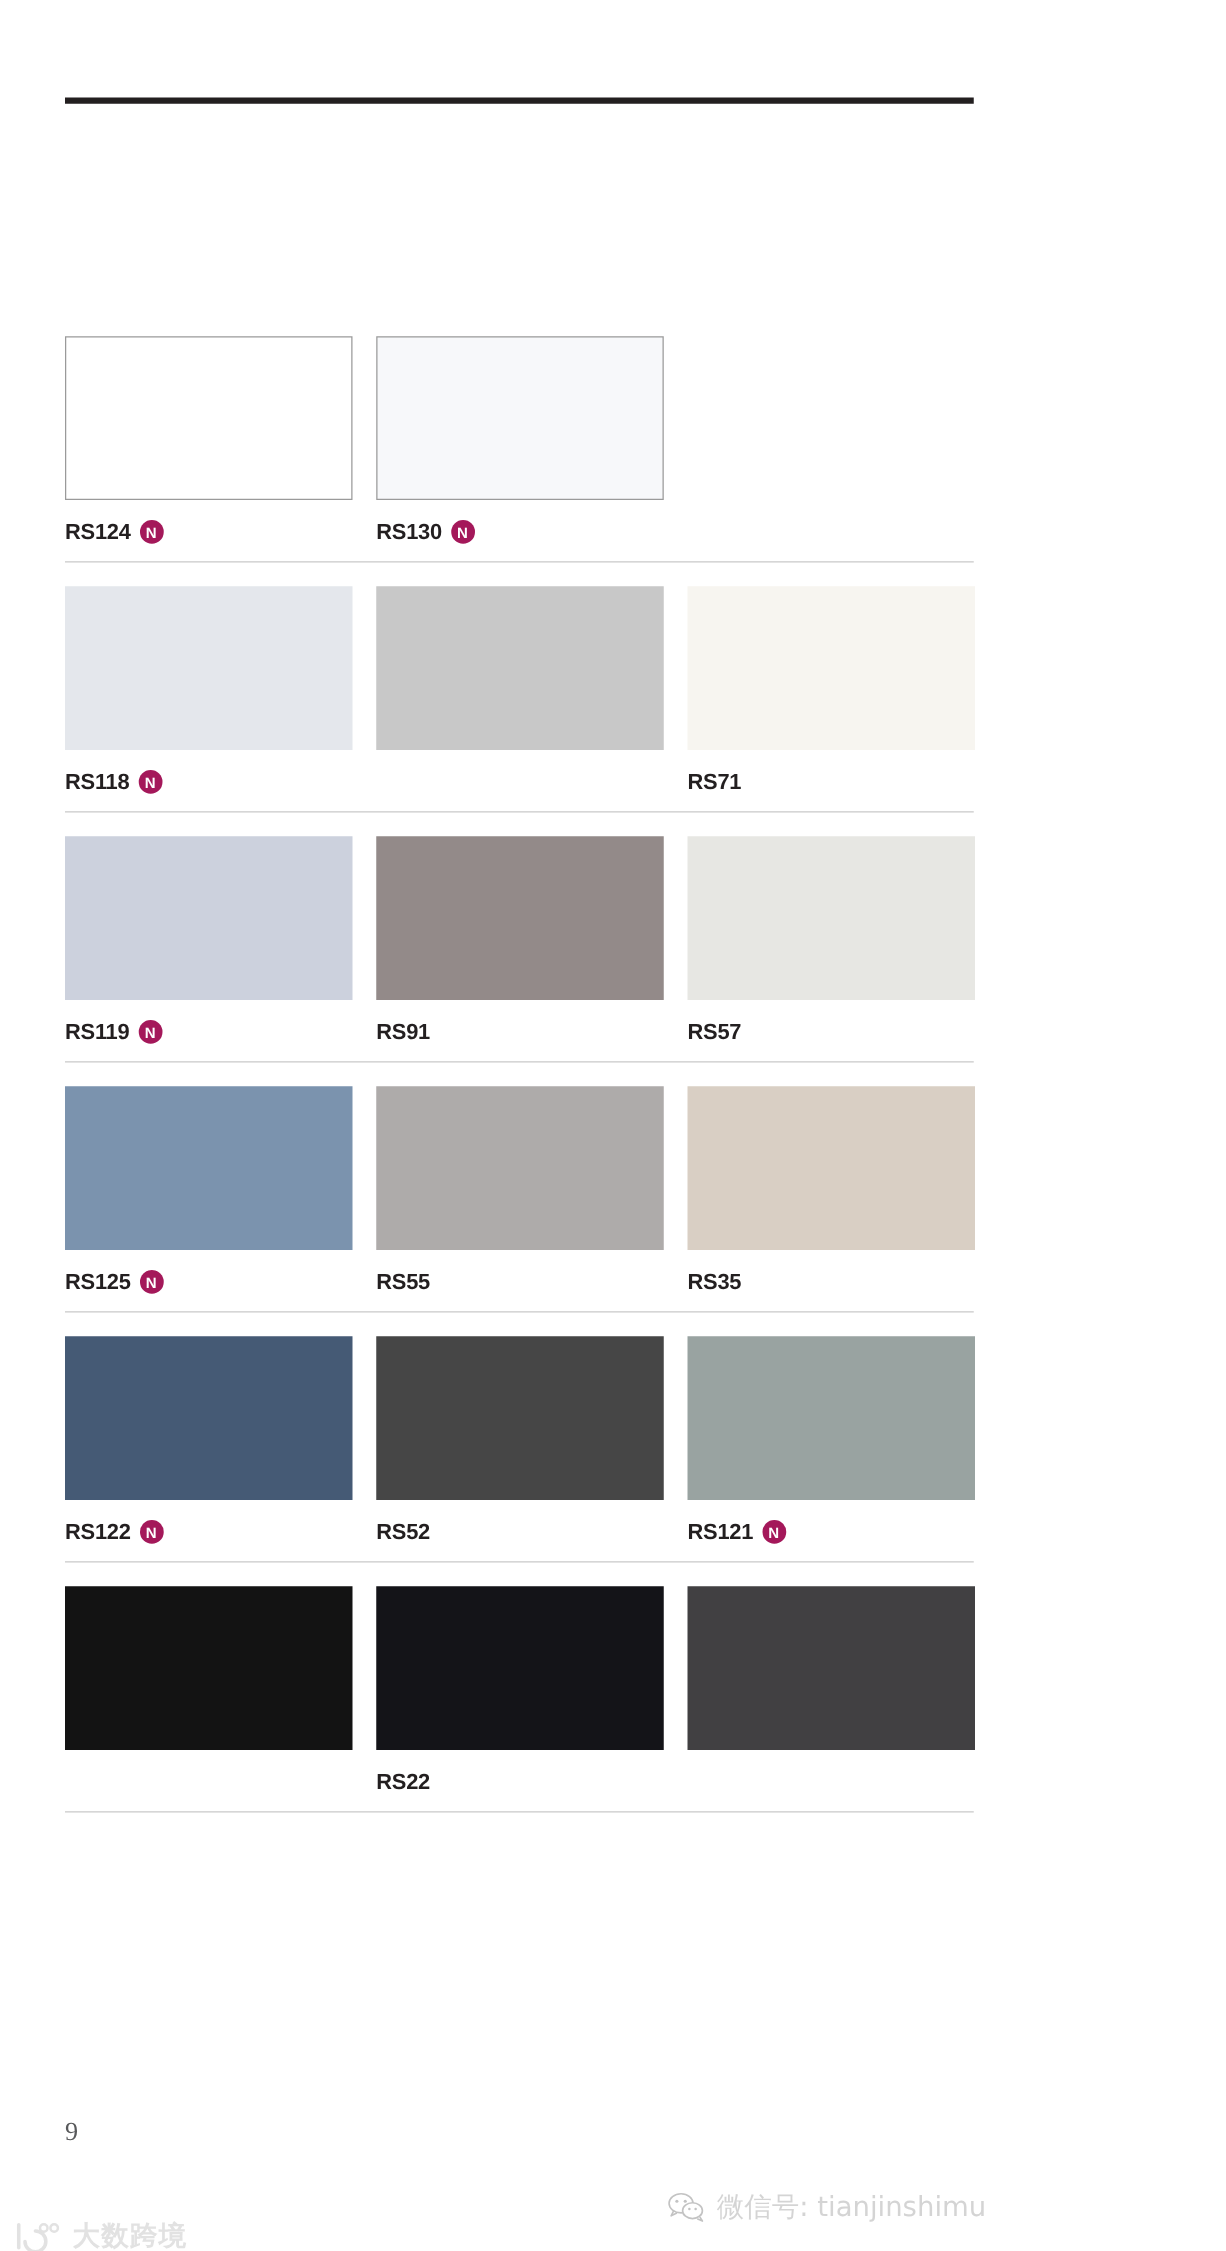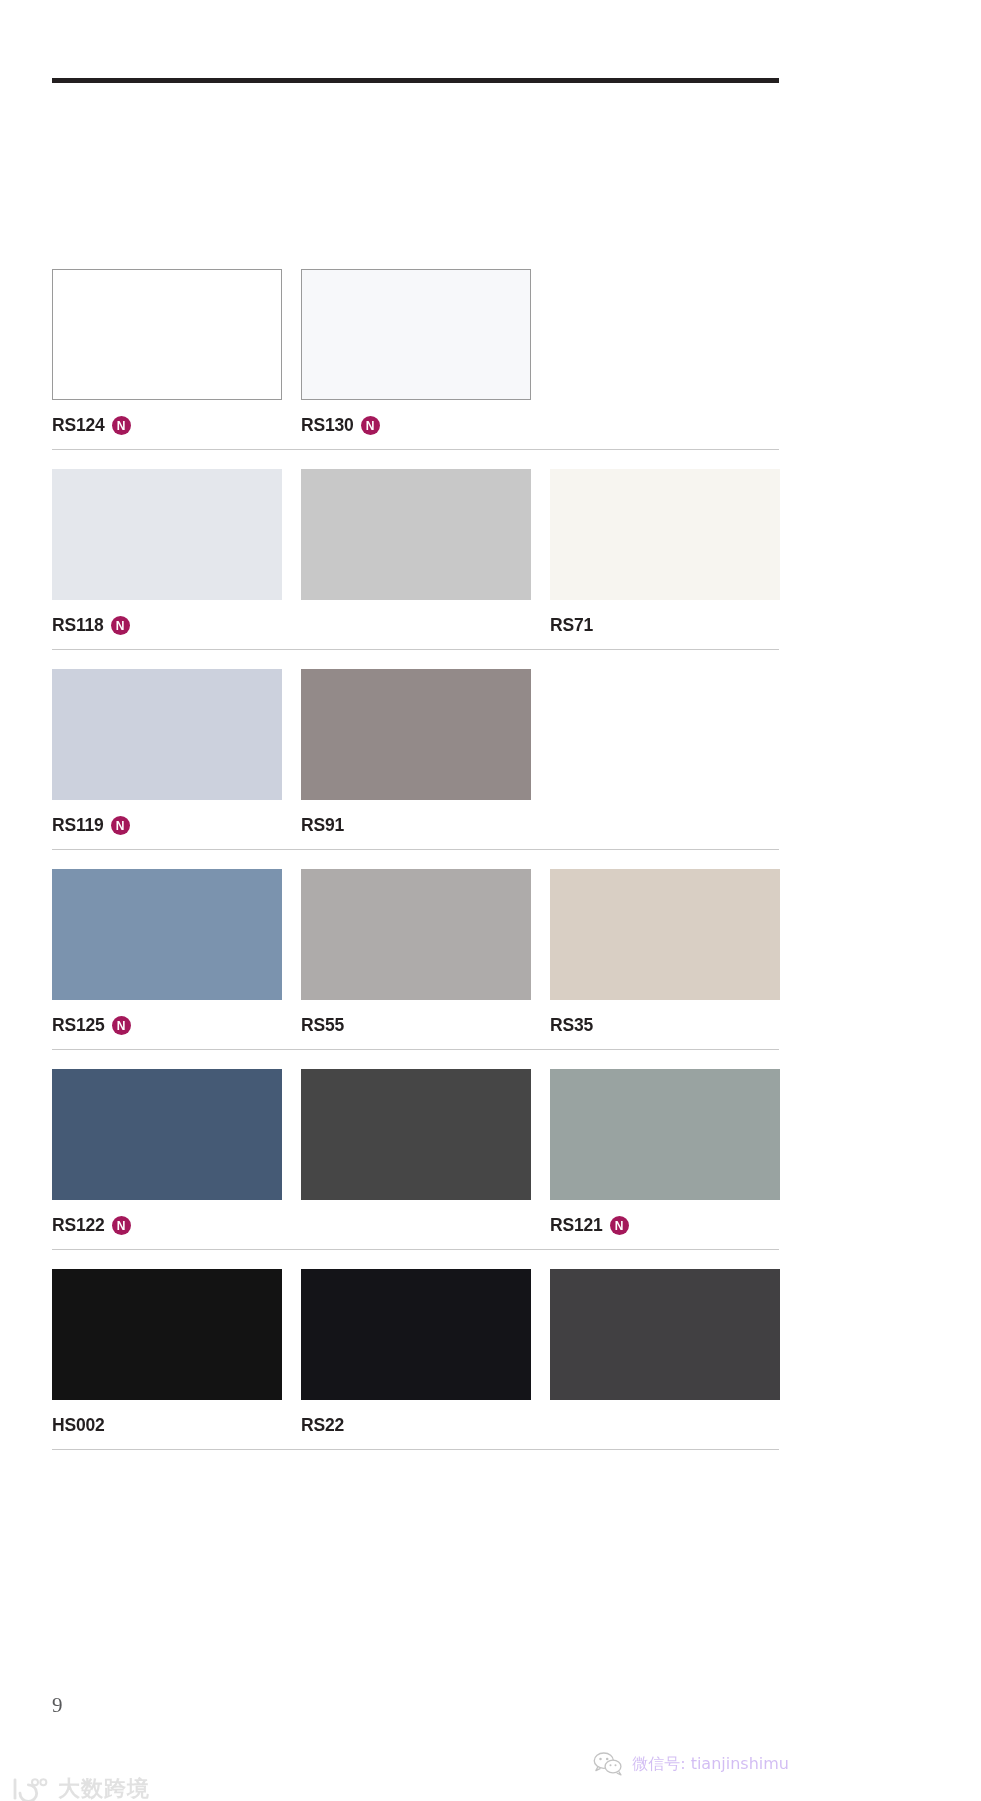--- a/index.html
+++ b/index.html
@@ -110,22 +110,22 @@
   .footer-wechat {
     position: absolute;
     right: 18px;
     top: 1739px;
     display: flex;
     align-items: center;
     gap: 9px;
     opacity: 0.30;
   }
   .footer-wechat .wc-text {
-    font-size: 16px;
-    color: #6d28d9;
+    font-size: 22px;
+    color: #737373;
     font-family: "DejaVu Sans", sans-serif;
     white-space: nowrap;
   }
   .wechat-icon {
     width: 30px;
     height: 26px;
     display: block;
   }
 
   .footer-logo {
@@ -202,20 +202,26 @@
             <span class="label-text">RS119</span>
             <span class="badge-n">N</span>
           </div>
         </div>
         <div class="cell">
           <div class="swatch" style="background: rgb(147, 138, 137);"></div>
           <div class="label-row">
             <span class="label-text">RS91</span>
           </div>
         </div>
+        <div class="cell">
+          <div class="swatch" style="background: rgb(231, 231, 227);"></div>
+          <div class="label-row">
+            <span class="label-text">RS57</span>
+          </div>
+        </div>
       </div>
       <div class="row-divider"></div>
       <div class="grid-row">
         <div class="cell">
           <div class="swatch" style="background: rgb(123, 147, 174);"></div>
           <div class="label-row">
             <span class="label-text">RS125</span>
             <span class="badge-n">N</span>
           </div>
         </div>
@@ -236,36 +242,36 @@
       <div class="grid-row">
         <div class="cell">
           <div class="swatch" style="background: rgb(69, 90, 117);"></div>
           <div class="label-row">
             <span class="label-text">RS122</span>
             <span class="badge-n">N</span>
           </div>
         </div>
         <div class="cell">
           <div class="swatch" style="background: rgb(70, 70, 70);"></div>
+          <div class="label-row">
+            <span class="label-text">RS52</span>
+          </div>
         </div>
         <div class="cell">
           <div class="swatch" style="background: rgb(153, 163, 161);"></div>
           <div class="label-row">
             <span class="label-text">RS121</span>
             <span class="badge-n">N</span>
           </div>
         </div>
       </div>
       <div class="row-divider"></div>
       <div class="grid-row">
         <div class="cell">
           <div class="swatch" style="background: rgb(19, 19, 19);"></div>
-          <div class="label-row">
-            <span class="label-text">HS002</span>
-          </div>
         </div>
         <div class="cell">
           <div class="swatch" style="background: rgb(20, 20, 24);"></div>
           <div class="label-row">
             <span class="label-text">RS22</span>
           </div>
         </div>
         <div class="cell">
           <div class="swatch" style="background: rgb(65, 64, 66);"></div>
         </div>

